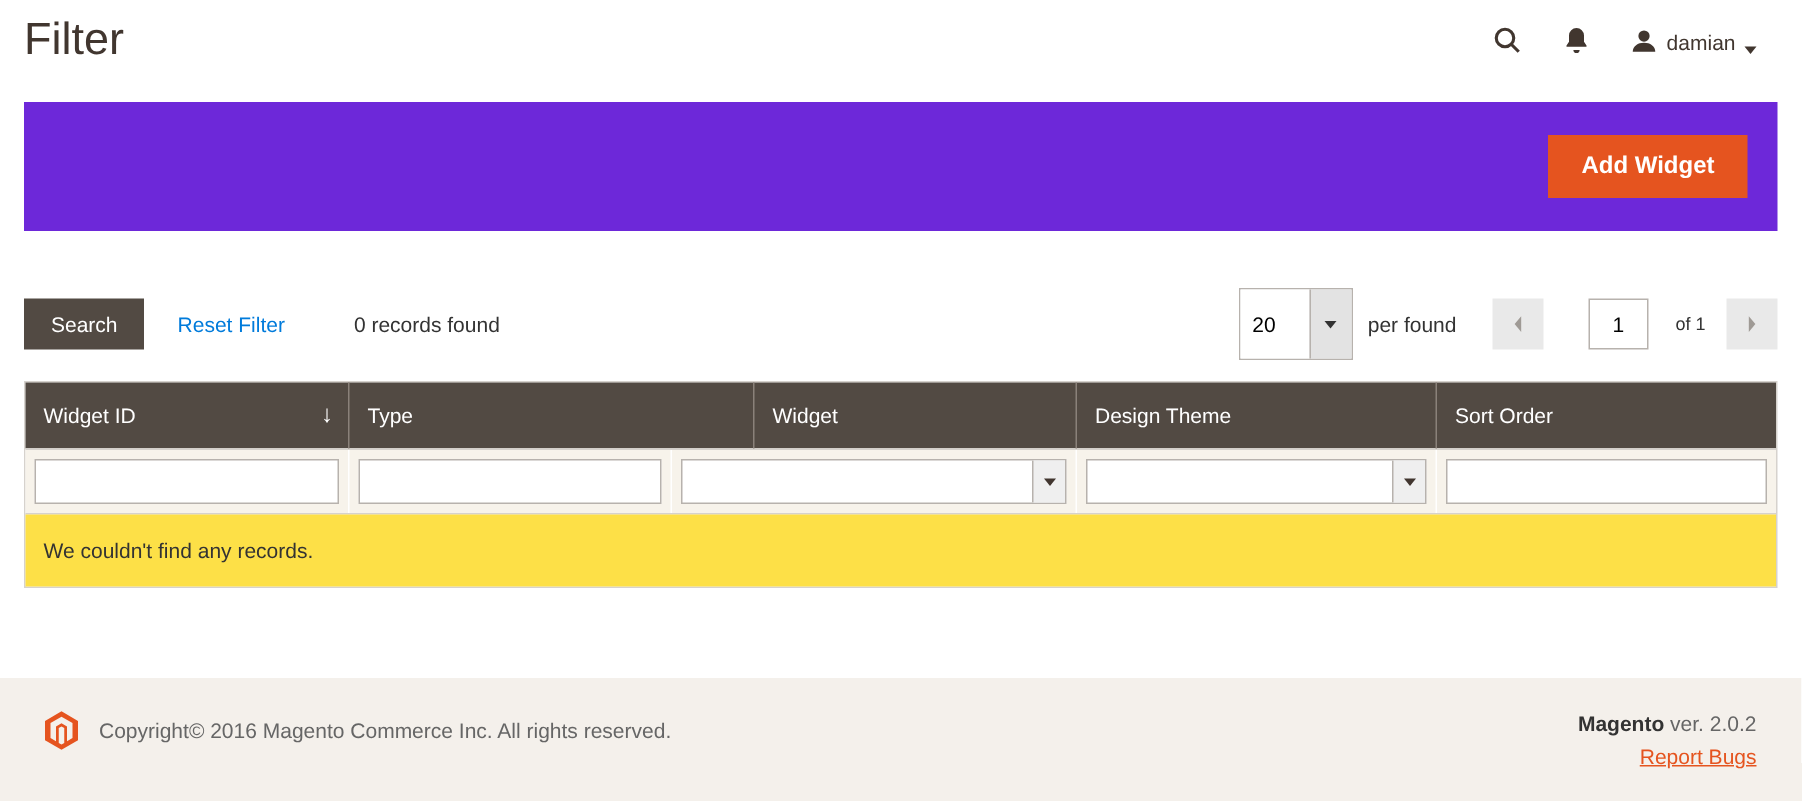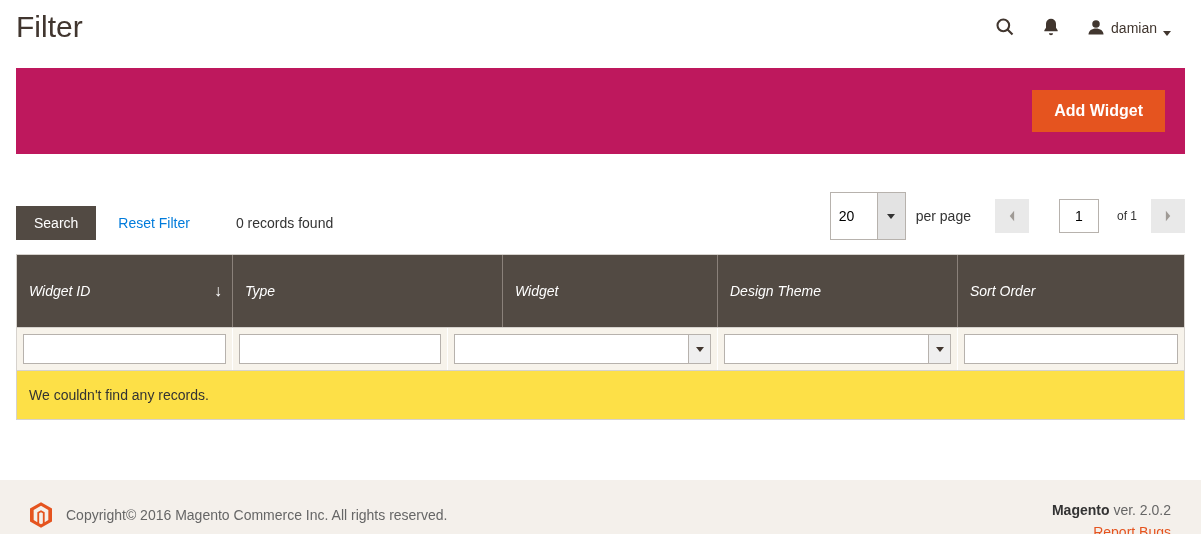--- a/index.html
+++ b/index.html
@@ -12,40 +12,40 @@
       padding: 10px 30px 10px 16px;
     }
     .page-title { font-size: 30px; font-weight: 400; color: #41362f; }
     .topbar-right { display: flex; align-items: center; gap: 26px; }
     .topbar-icon { width: 20px; height: 20px; cursor: pointer; color: #41362f; }
     .user-block { display: flex; align-items: flex-end; gap: 6px; cursor: pointer; color: #41362f; }
     .user-name { font-size: 14px; }
     .caret-down { width: 0; height: 0; border-left: 4px solid transparent; border-right: 4px solid transparent; border-top: 5px solid #41362f; display: inline-block; }
 
     .action-bar {
-      background: #be185d;
+      background: #6d28d9;
       margin: 14px 16px 0 16px;
       padding: 22px 20px;
       display: flex;
       justify-content: flex-end;
     }
     .btn-primary {
       background: #e5541f;
       color: #fff;
       font-size: 16px;
       font-weight: 600;
       padding: 12px 22px;
       border: none;
       cursor: pointer;
     }
 
     .controls-row {
       display: flex;
       justify-content: space-between;
-      align-items: flex-end;
+      align-items: center;
       margin: 38px 16px 14px 16px;
     }
     .controls-left { display: flex; align-items: center; gap: 22px; }
     .btn-search {
       background: #524a43;
       color: #fff;
       border: none;
       padding: 9px 18px;
       font-size: 14px;
       cursor: pointer;
@@ -99,25 +99,24 @@
       margin: 0 16px;
       border: 1px solid #d6d2cd;
       border-collapse: separate;
     }
     .grid-head {
       display: flex;
       background: #524a43;
       color: #fff;
     }
     .gh-cell {
-      padding: 28px 12px;
+      padding: 14px 12px;
       font-size: 14px;
       border-left: 1px solid #8a817a;
       position: relative;
-      font-style: italic;
     }
     .gh-cell:first-child { border-left: none; }
     .grid-filter { display: flex; background: #f7f3eb; border-top: 1px solid #d6d2cd; border-bottom: 1px solid #d6d2cd; }
     .gf-cell { padding: 6px; border-left: 1px solid #fff; }
     .gf-cell:first-child { border-left: none; }
     .gf-input {
       width: 100%;
       height: 30px;
       border: 1px solid #b7b2ad;
       background: #fff;
@@ -201,21 +200,21 @@
     <a class="link-reset">Reset Filter</a>
     <span class="records-found">0 records found</span>
   </div>
   <div class="controls-right">
     <div class="perpage-input">
       <input type="text" value="20" style="">
       <div class="perpage-dd">
           <span class="caret-down"></span>
         </div>
     </div>
-    <span class="perpage-label">per page</span>
+    <span class="perpage-label">per found</span>
     <div class="pager-btn">
       <svg viewBox="0 0 10 16" fill="currentColor">
           <path d="M8 2 L3 8 L8 14"></path>
         </svg>
     </div>
     <input class="page-input" type="text" value="1" style="">
     <span class="of-pages">of 1</span>
     <div class="pager-btn">
       <svg viewBox="0 0 10 16" fill="currentColor">
           <path d="M2 2 L7 8 L2 14"></path>

